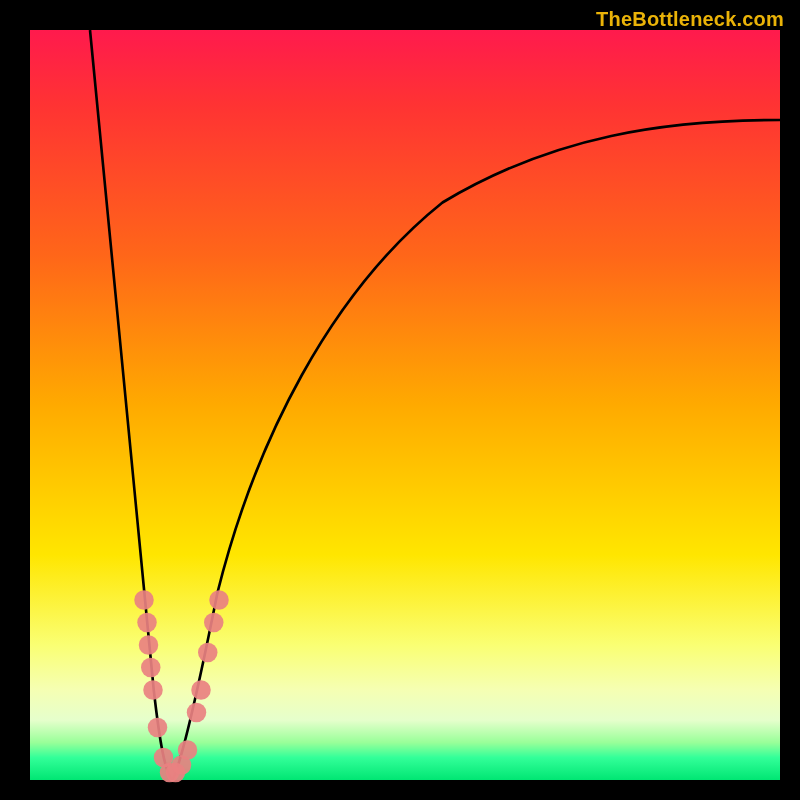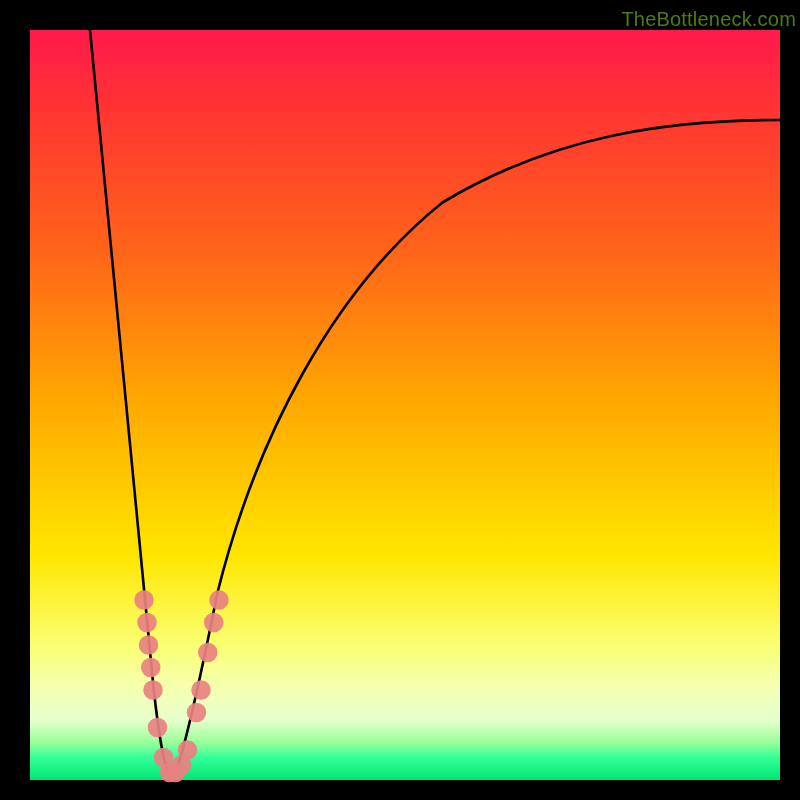--- a/index.html
+++ b/index.html
@@ -34,24 +34,24 @@
     position: absolute;
     left: 0;
     top: 0;
     width: 750px;
     height: 750px;
     overflow: visible;
   }
   .watermark {
     position: absolute;
     top: 8px;
-    right: 4px;
-    color: #4d7c0f;
+    right: 16px;
+    color: #eab308;
     font-size: 20px;
-    font-weight: 400;
+    font-weight: 700;
     letter-spacing: 0.2px;
   }
 </style>
 </head>
 <body>
 
 <div class="plot-area">
   <svg class="curve" viewBox="0 0 100 100" preserveAspectRatio="none">
 
     <path d="M 8 0

